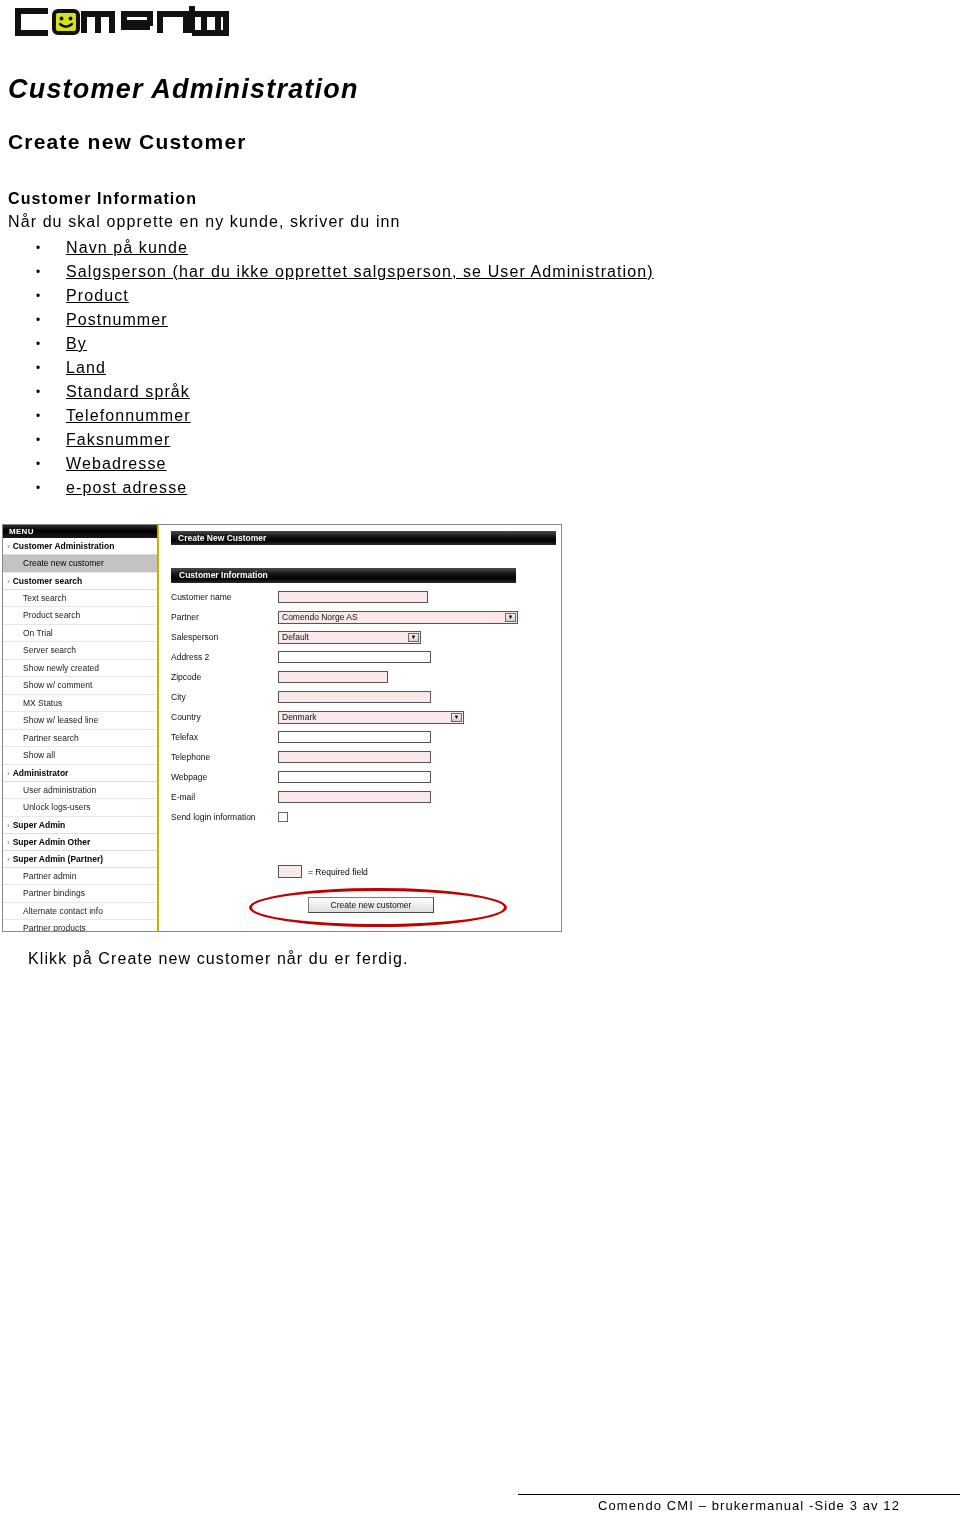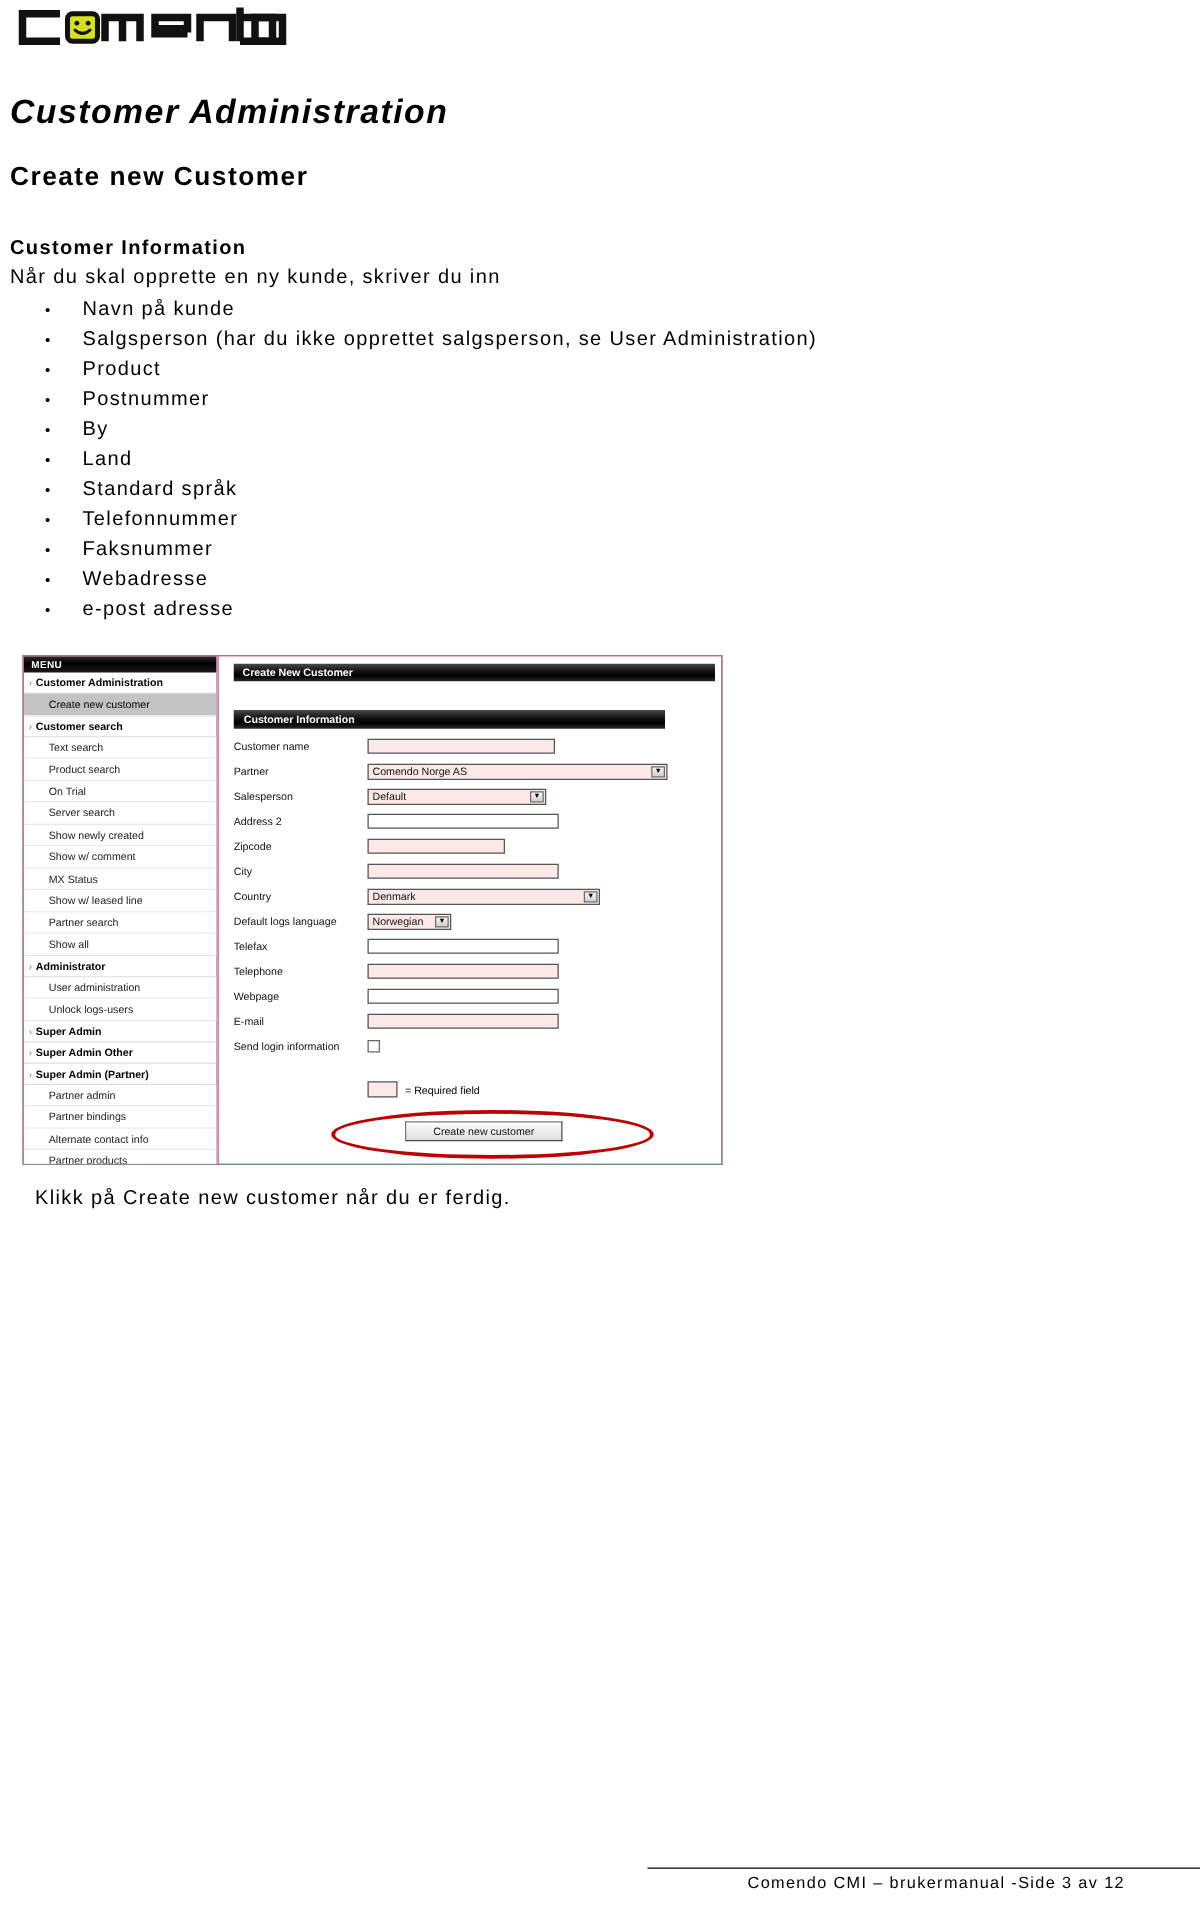--- a/index.html
+++ b/index.html
@@ -68,20 +68,21 @@
   
   #bullet-list {
     position: absolute;
     left: 34px;
     top: 236px;
     list-style: none;
     margin: 0;
     padding: 0;
     font-size: 16px;
     letter-spacing: 1.1px;
+    text-decoration: underline;
   }
   #bullet-list li {
     position: relative;
     padding-left: 32px;
     height: 24px;
     line-height: 24px;
     white-space: nowrap;
   }
   #bullet-list li::before {
     content: "\2022";
@@ -92,25 +93,24 @@
   }
 
   
   #app-shot {
     position: absolute;
     left: 2px;
     top: 524px;
     width: 560px;
     height: 408px;
     border: 1px solid #888888;
-    background: #ec4899;
+    background: #eab308;
     box-sizing: border-box;
     font-size: 8px;
     overflow: hidden;
-    margin-left: 16px;
   }
 
   
   #app-sidebar {
     position: absolute;
     left: 0;
     top: 0;
     width: 155px;
     height: 100%;
     border-right: 1px solid #999999;
@@ -444,27 +444,20 @@
           <div class="finput req" style="width: 153px;"></div>
         </div>
         <div class="frow">
           <div class="flabel">Country</div>
           <div class="fselect req" style="width: 186px;">
             <span>Denmark</span>
             <span class="arrow">▼</span>
           </div>
         </div>
         <div class="frow">
-          <div class="flabel">Default logs language</div>
-          <div class="fselect req" style="width: 67px;">
-            <span>Norwegian</span>
-            <span class="arrow">▼</span>
-          </div>
-        </div>
-        <div class="frow">
           <div class="flabel">Telefax</div>
           <div class="finput" style="width: 153px;"></div>
         </div>
         <div class="frow">
           <div class="flabel">Telephone</div>
           <div class="finput req" style="width: 153px;"></div>
         </div>
         <div class="frow">
           <div class="flabel">Webpage</div>
           <div class="finput" style="width: 153px;"></div>

